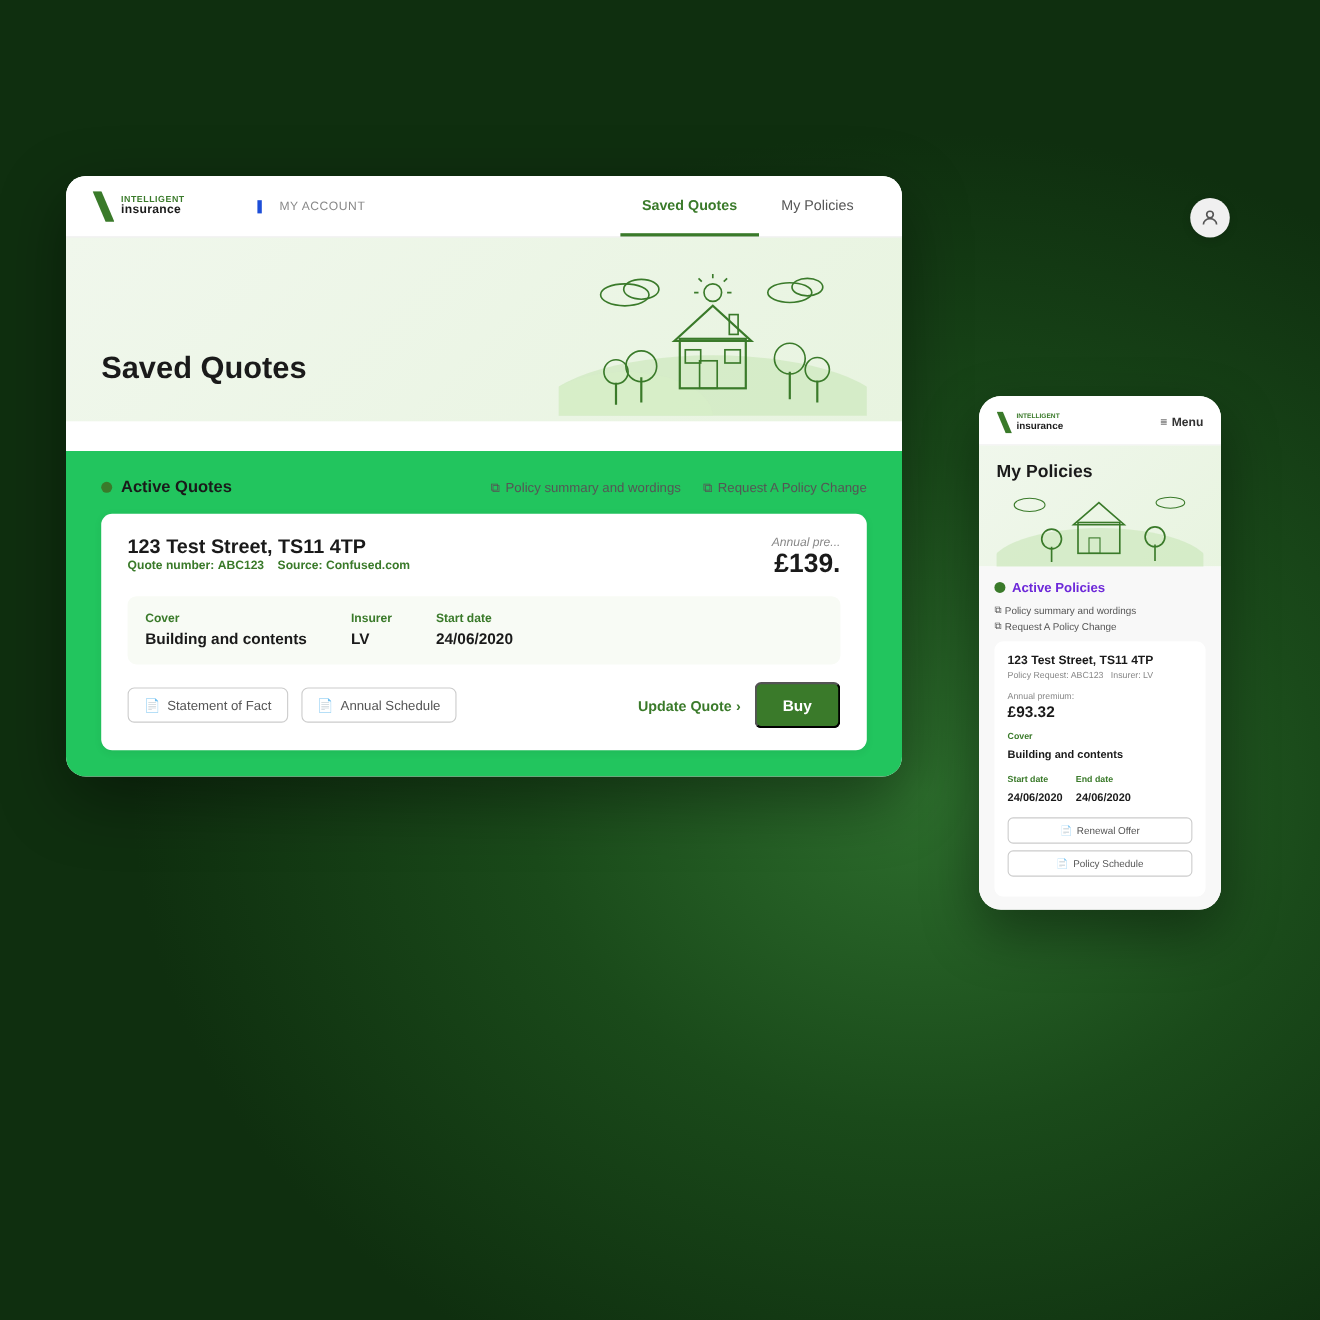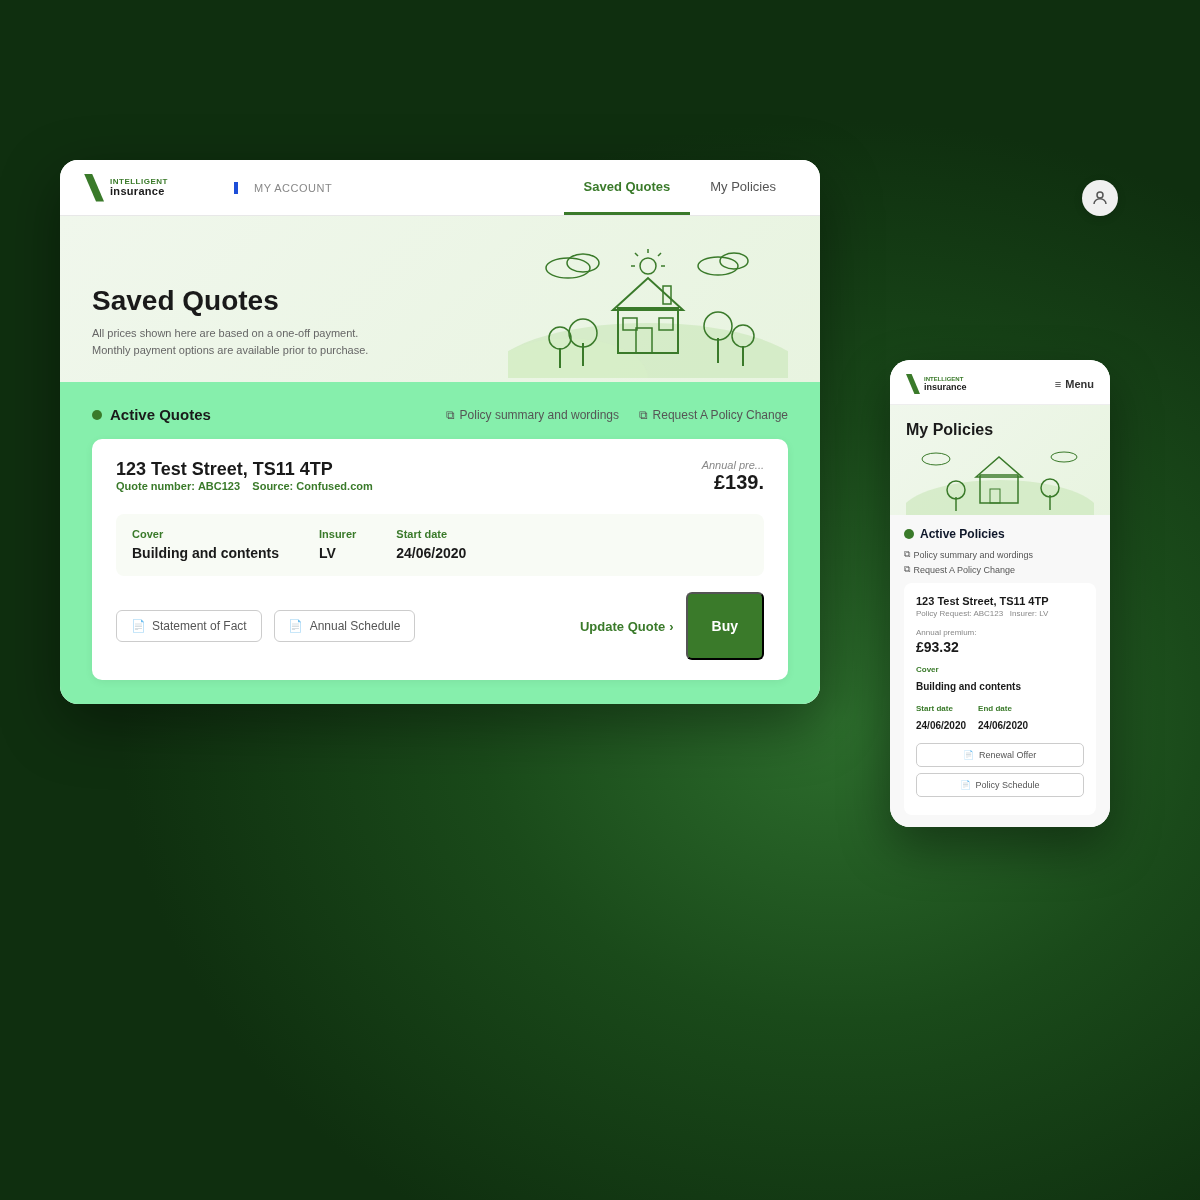--- a/index.html
+++ b/index.html
@@ -149,22 +149,23 @@
     }
 
     
     .house-svg {
       width: 100%;
       height: 130px;
     }
 
     
     .desktop-content {
-      background: #86efac;
+      background: #22c55e;
       padding: 24px 32px;
+      margin-top: 27px;
     }
 
     .section-header {
       display: flex;
       align-items: center;
       gap: 8px;
       margin-bottom: 16px;
     }
 
     .green-dot {
@@ -218,21 +219,21 @@
     }
 
     .quote-price-label {
       font-size: 11px;
       color: #888;
       text-align: left;
       font-style: italic;
     }
 
     .quote-price {
-      font-size: 20px;
+      font-size: 24px;
       font-weight: 700;
       color: #1a1a1a;
       text-align: right;
     }
 
     .quote-meta {
       font-size: 11px;
       color: #888;
       margin-bottom: 16px;
     }
@@ -291,21 +292,21 @@
       font-weight: 600;
       display: flex;
       align-items: center;
       gap: 4px;
       cursor: pointer;
     }
 
     .buy-btn {
       background: #3a7a2a;
       color: #ffffff;
-      padding: 24px 24px;
+      padding: 11px 24px;
       border-radius: 6px;
       font-size: 14px;
       font-weight: 700;
       cursor: pointer;
     }
 
     
     .mobile-mockup {
       position: absolute;
       top: 360px;
@@ -395,21 +396,21 @@
     .mobile-section-header {
       display: flex;
       align-items: center;
       gap: 6px;
       margin-bottom: 8px;
     }
 
     .mobile-section-title {
       font-size: 12px;
       font-weight: 700;
-      color: #0f172a;
+      color: #6d28d9;
     }
 
     .mobile-action-link {
       font-size: 9px;
       color: #555;
       display: flex;
       align-items: center;
       gap: 3px;
       margin-bottom: 4px;
       cursor: pointer;
@@ -525,21 +526,20 @@
     <span class="my-account-label">MY ACCOUNT</span>
     <nav class="nav-tabs">
       <div class="nav-tab active">Saved Quotes</div>
       <div class="nav-tab">My Policies</div>
     </nav>
   </div>
 
   <div class="desktop-hero">
     <div class="hero-text">
       <h1 class="hero-title">Saved Quotes</h1>
-      <p class="hero-subtitle">All prices shown here are based on a one-off payment. Monthly payment options are available prior to purchase.</p>
     </div>
     <div class="hero-illustration">
       <svg class="house-svg" viewBox="0 0 280 130" fill="none" xmlns="http://www.w3.org/2000/svg">
 
         <ellipse cx="140" cy="130" rx="160" ry="55" fill="#c8e6b8" opacity="0.6"></ellipse>
         <ellipse cx="60" cy="130" rx="80" ry="40" fill="#d8efc8" opacity="0.5"></ellipse>
 
         <rect x="110" y="60" width="60" height="45" fill="none" stroke="#3a7a2a" stroke-width="2"></rect>
         <polygon points="105,62 140,30 175,62" fill="none" stroke="#3a7a2a" stroke-width="2"></polygon>
         <rect x="128" y="80" width="16" height="25" fill="none" stroke="#3a7a2a" stroke-width="1.5"></rect>

